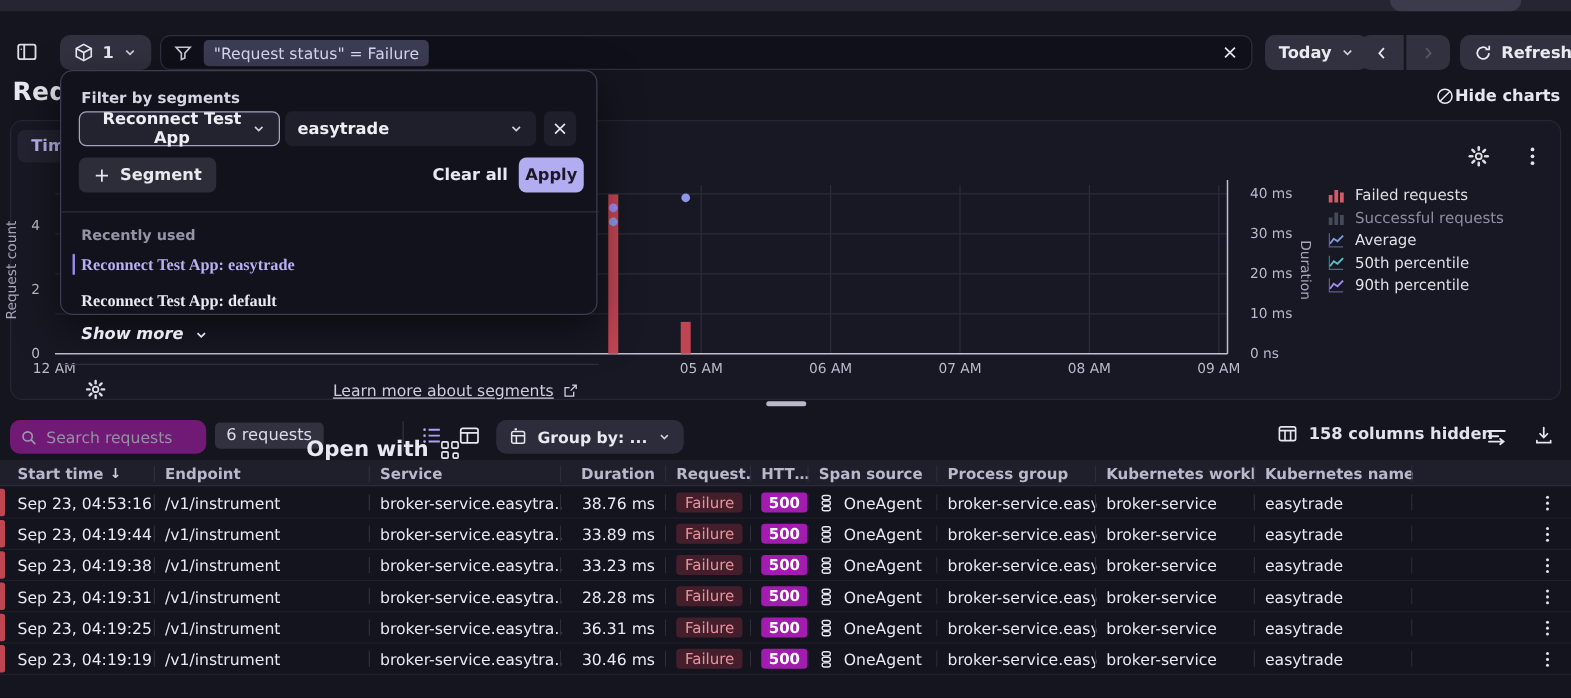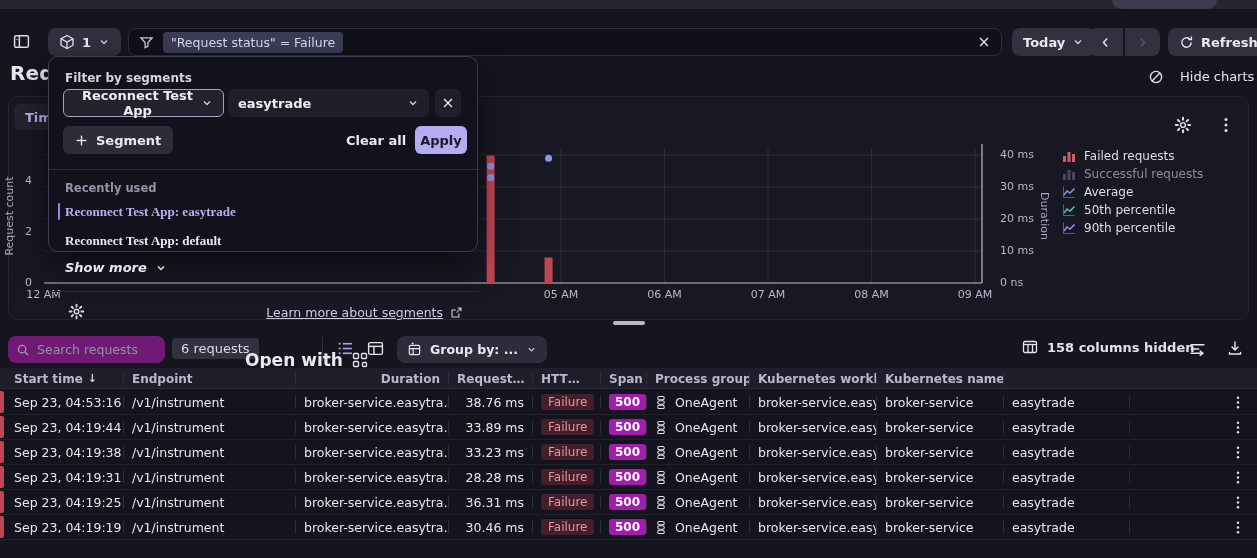--- a/index.html
+++ b/index.html
@@ -25,21 +25,21 @@
                 background:#10101a; border:1px solid #2e2e3e; border-radius:8px;
                 display:flex; align-items:center; padding:0 10px; gap:9px; }
   .filter-chip { background:#3c3c55; color:#d9d9f4; border-radius:4px; padding:3px 8px; font-size:12.5px; }
   .filter-clear { margin-left:auto; }
   .today-btn { position:absolute; left:1012px; top:28px; }
   .nav-prev { position:absolute; left:1088px; top:28px; width:35px; justify-content:center; padding:0; border-radius:8px 0 0 8px; }
   .nav-next { position:absolute; left:1125px; top:28px; width:35px; justify-content:center; padding:0; border-radius:0 8px 8px 0; }
   .refresh-btn { position:absolute; left:1168px; top:28px; }
 
   .page-title { position:absolute; left:10px; top:61px; font-size:20px; font-weight:800; letter-spacing:.2px; z-index:1; }
-  .hide-charts { position:absolute; left:1148px; top:69px; display:flex; align-items:flex-start; gap:16px; font-size:13px; color:#e6e6ef; }
+  .hide-charts { position:absolute; left:1148px; top:69px; display:flex; align-items:flex-end; gap:0; font-size:13px; color:#e6e6ef;font-weight:bold; }
 
   
   .chart-card { position:absolute; left:8px; top:96px; width:1241px; height:224px;
                 background:#181824; border:1px solid #262634; border-radius:10px; z-index:1; }
   .chart-tab { position:absolute; left:14px; top:104px; height:26px; padding:0 11px; display:flex; align-items:center;
                background:#232331; border-radius:6px; color:#b7b2f0; font-size:13px; font-weight:600; z-index:2; }
   .card-gear { position:absolute; left:1174px; top:116px; z-index:2; }
   .card-kebab { position:absolute; left:1219px; top:116px; z-index:2; }
 
   .chart-svg { position:absolute; left:0; top:0; z-index:2; pointer-events:none; }
@@ -426,20 +426,23 @@
   </div>
 
   <div class="thead tgrid" id="thead">
       <div class="tcell div first">
         <span>Start time</span>
         <span class="sort-arrow">↓</span>
       </div>
       <div class="tcell div">
         <span>Endpoint</span>
       </div>
+      <div class="tcell div">
+        <span>Service</span>
+      </div>
       <div class="tcell div right">
         <span>Duration</span>
       </div>
       <div class="tcell div">
         <span>Request…</span>
       </div>
       <div class="tcell div">
         <span>HTT…</span>
       </div>
       <div class="tcell div">

